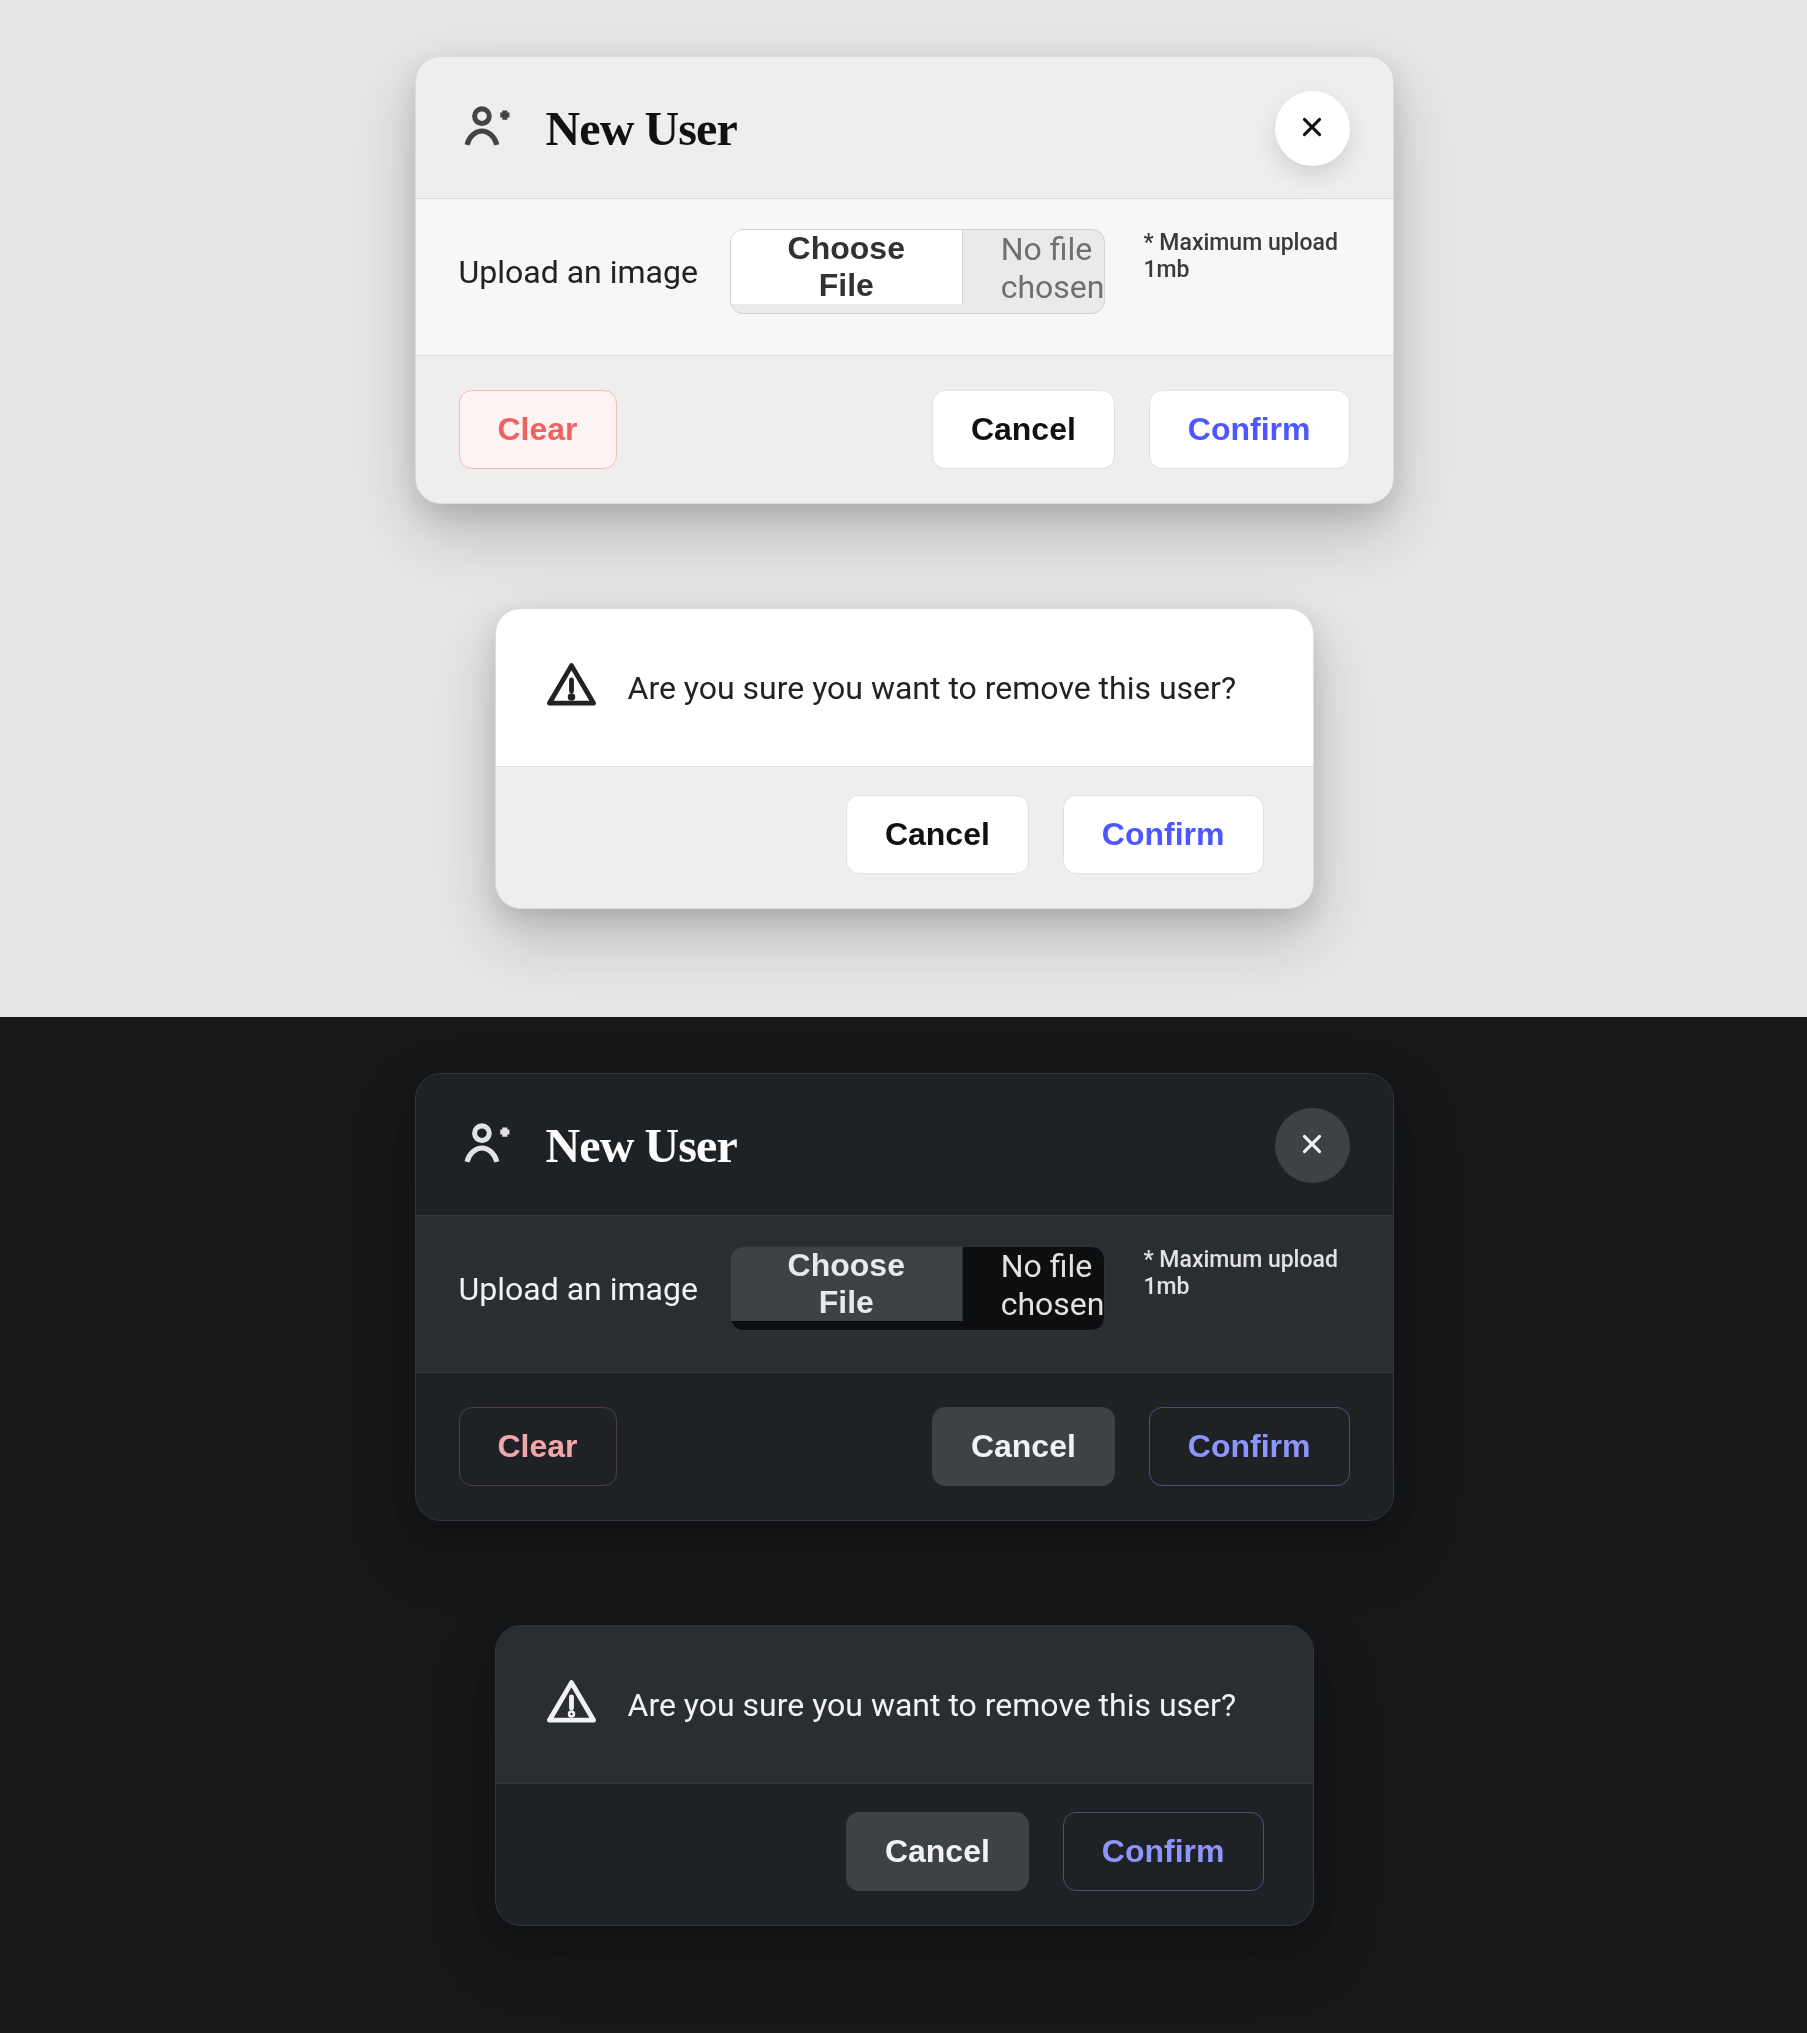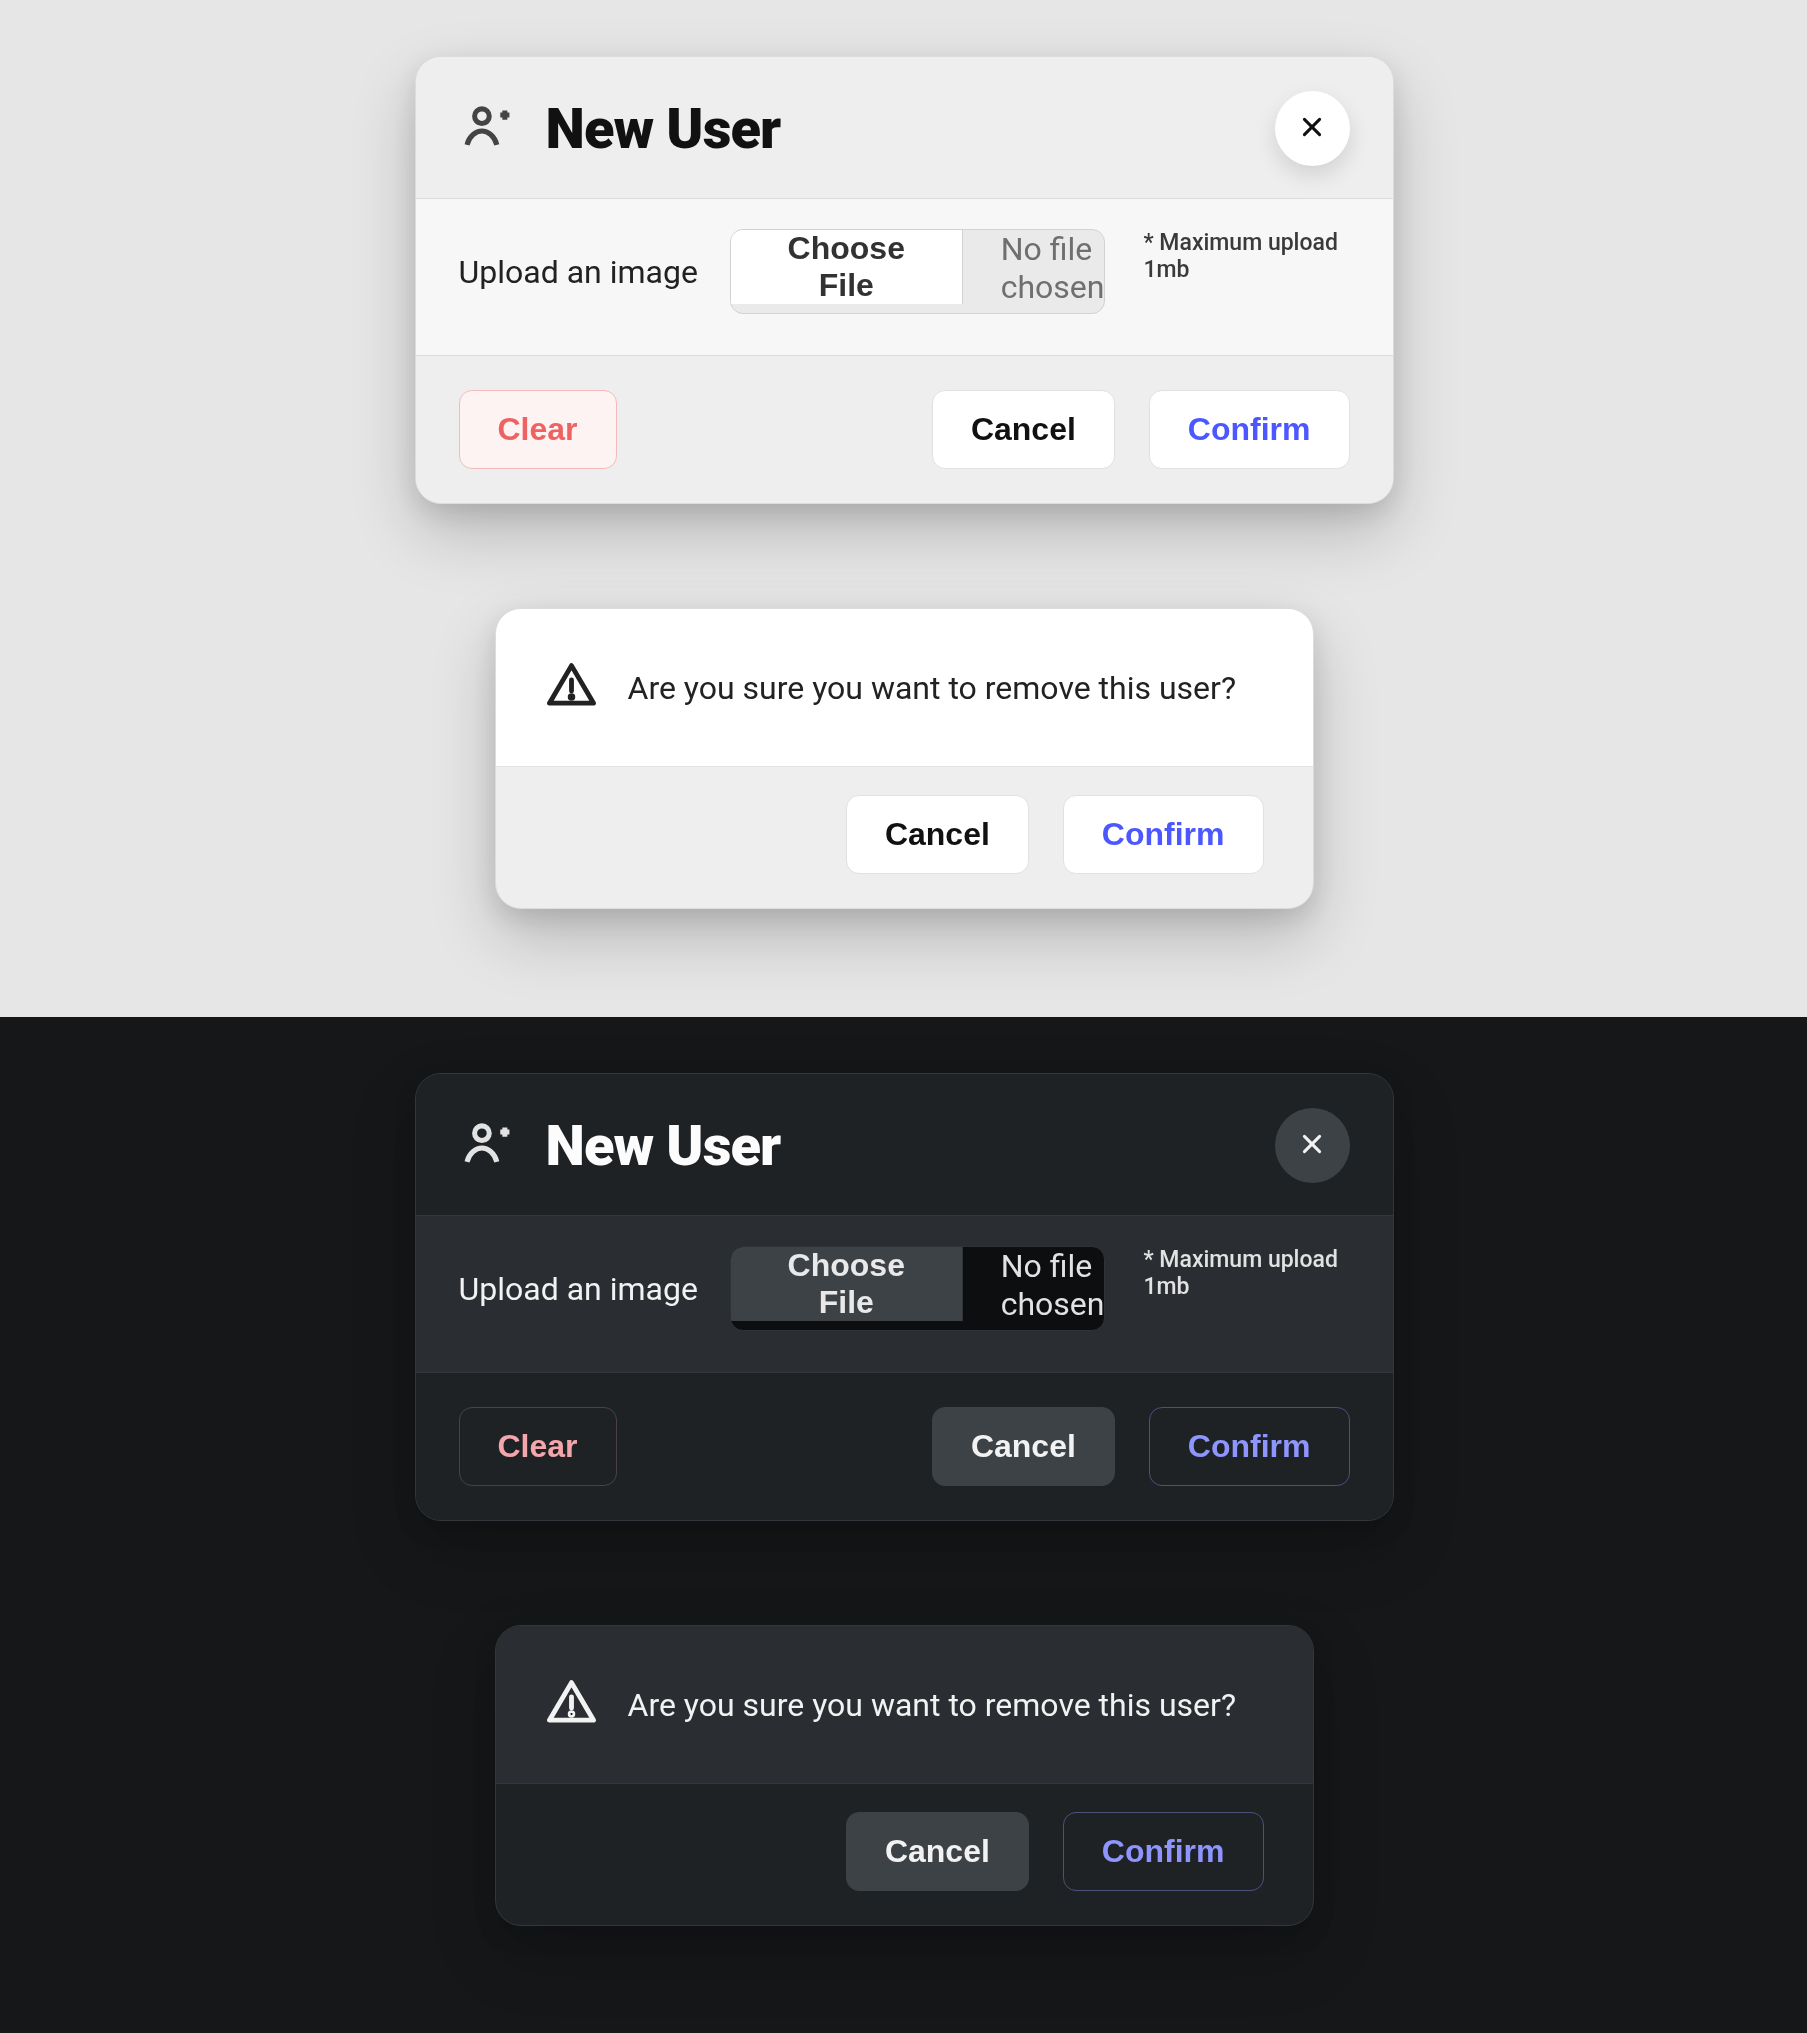--- a/index.html
+++ b/index.html
@@ -34,23 +34,24 @@
     align-items: center;
     justify-content: space-between;
     padding: 34px 43px 32px 43px;
   }
   .modal .header .title-wrap {
     display: flex;
     align-items: center;
     gap: 32px;
   }
   .modal .header .title {
-    font-size: 56px;
+    font-size: 48px;
     font-weight: 900;
     letter-spacing: -0.9px;
+    font-family: Liberation Serif, serif;
   }
   .close-btn {
     width: 75px;
     height: 75px;
     border-radius: 50%;
     display: flex;
     align-items: center;
     justify-content: center;
     cursor: pointer;
     border: none;

